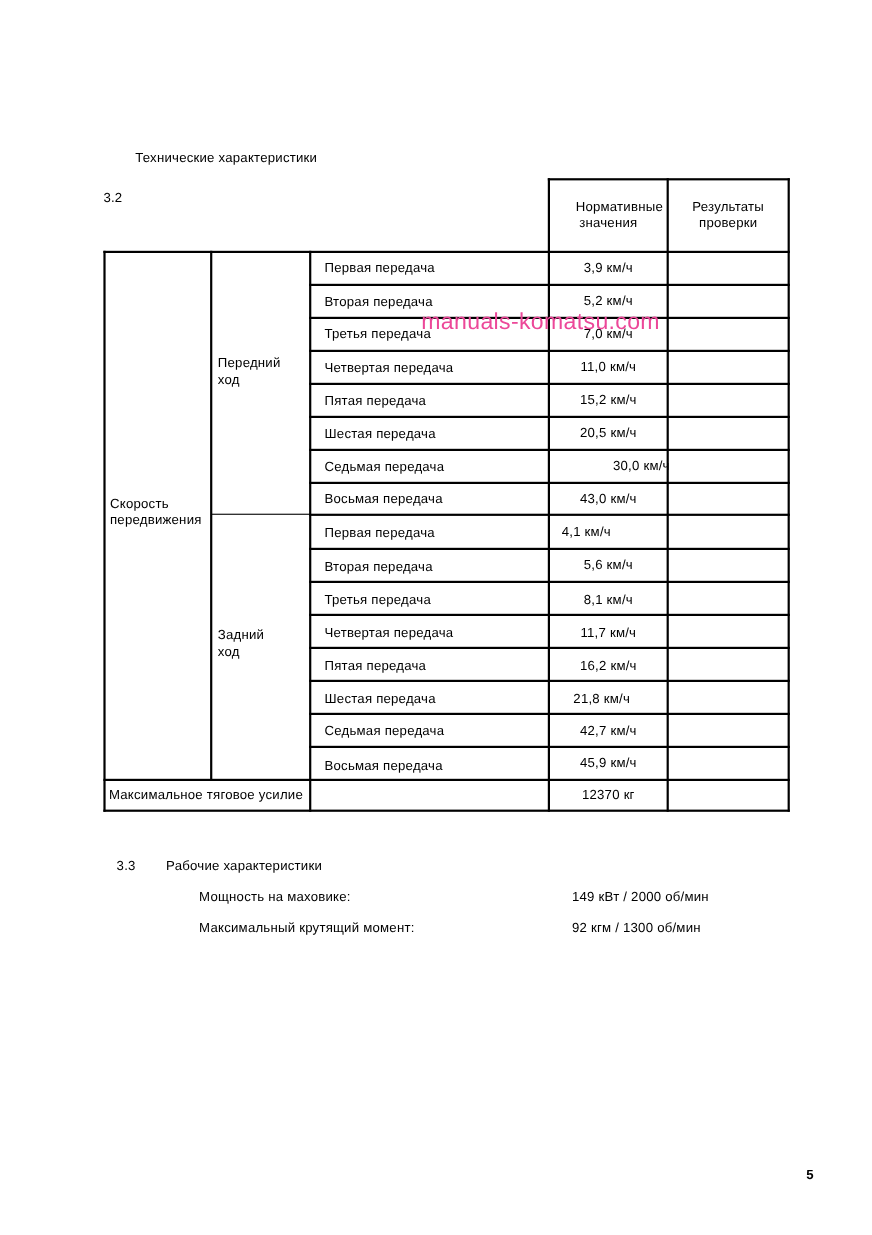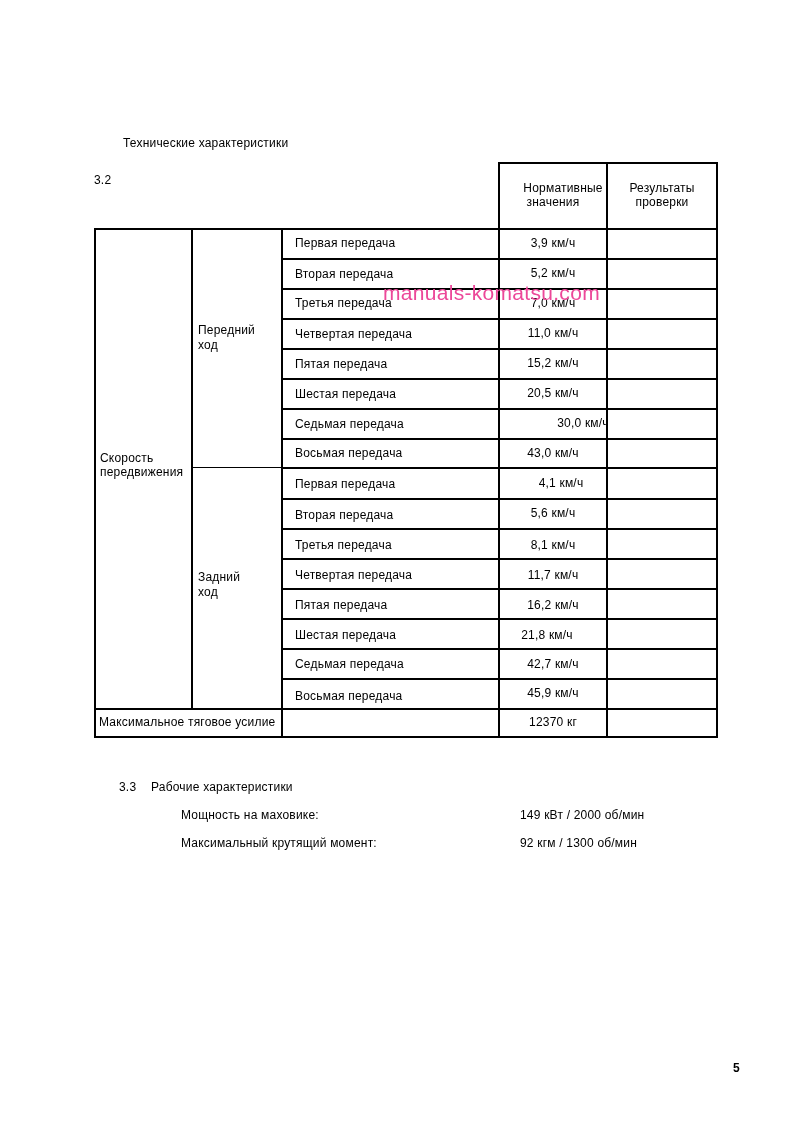--- a/index.html
+++ b/index.html
@@ -88,42 +88,42 @@
 <div class="txt" style="left:295px; top:357px;">Пятая передача</div>
 <div class="txt center" style="left:500px; top:356px; width:106px;">15,2 км/ч</div>
 <div class="txt" style="left:295px; top:387px;">Шестая передача</div>
 <div class="txt center" style="left:500px; top:386px; width:106px;">20,5 км/ч</div>
 <div class="txt" style="left:295px; top:417px;">Седьмая передача</div>
 <div class="txt center" style="left:500px; top:416px; width:106px;padding-left:30px;">30,0 км/ч</div>
 <div class="txt" style="left:295px; top:446px;">Восьмая передача</div>
 <div class="txt center" style="left:500px; top:446px; width:106px;">43,0 км/ч</div>
 
 <div class="txt" style="left:295px; top:477px;">Первая передача</div>
-<div class="txt center" style="left:508px; top:476px; width:106px;">4,1 км/ч</div>
+<div class="txt center" style="left:480px; top:476px; width:106px;">4,1 км/ч</div>
 <div class="txt" style="left:295px; top:508px;">Вторая передача</div>
 <div class="txt center" style="left:500px; top:506px; width:106px;">5,6 км/ч</div>
 <div class="txt" style="left:295px; top:538px;">Третья передача</div>
 <div class="txt center" style="left:500px; top:538px; width:106px;">8,1 км/ч</div>
 <div class="txt" style="left:295px; top:568px;">Четвертая передача</div>
 <div class="txt center" style="left:500px; top:568px; width:106px;">11,7 км/ч</div>
 <div class="txt" style="left:295px; top:598px;">Пятая передача</div>
 <div class="txt center" style="left:500px; top:598px; width:106px;">16,2 км/ч</div>
 <div class="txt" style="left:295px; top:628px;">Шестая передача</div>
 <div class="txt center" style="left:500px; top:628px; width:94px;">21,8 км/ч</div>
 <div class="txt" style="left:295px; top:657px;">Седьмая передача</div>
 <div class="txt center" style="left:500px; top:657px; width:106px;">42,7 км/ч</div>
 <div class="txt" style="left:295px; top:689px;">Восьмая передача</div>
 <div class="txt center" style="left:500px; top:686px; width:106px;">45,9 км/ч</div>
 
 <div class="txt" style="left:99px; top:715px;">Максимальное тяговое усилие</div>
 <div class="txt center" style="left:500px; top:715px; width:106px;">12370 кг</div>
 
 <div class="watermark">manuals-komatsu.com</div>
 
-<div class="txt" style="left:106px; top:780px;margin-left:13px;">3.3</div>
+<div class="txt" style="left:106px; top:780px;">3.3</div>
 <div class="txt" style="left:151px; top:780px;">Рабочие характеристики</div>
 
 <div class="txt" style="left:181px; top:808px;">Мощность на маховике:</div>
 <div class="txt" style="left:520px; top:808px;">149 кВт / 2000 об/мин</div>
 <div class="txt" style="left:181px; top:836px;">Максимальный крутящий момент:</div>
 <div class="txt" style="left:520px; top:836px;">92 кгм / 1300 об/мин</div>
 
 <div class="pagenum">5</div>
 
 </body></html>

